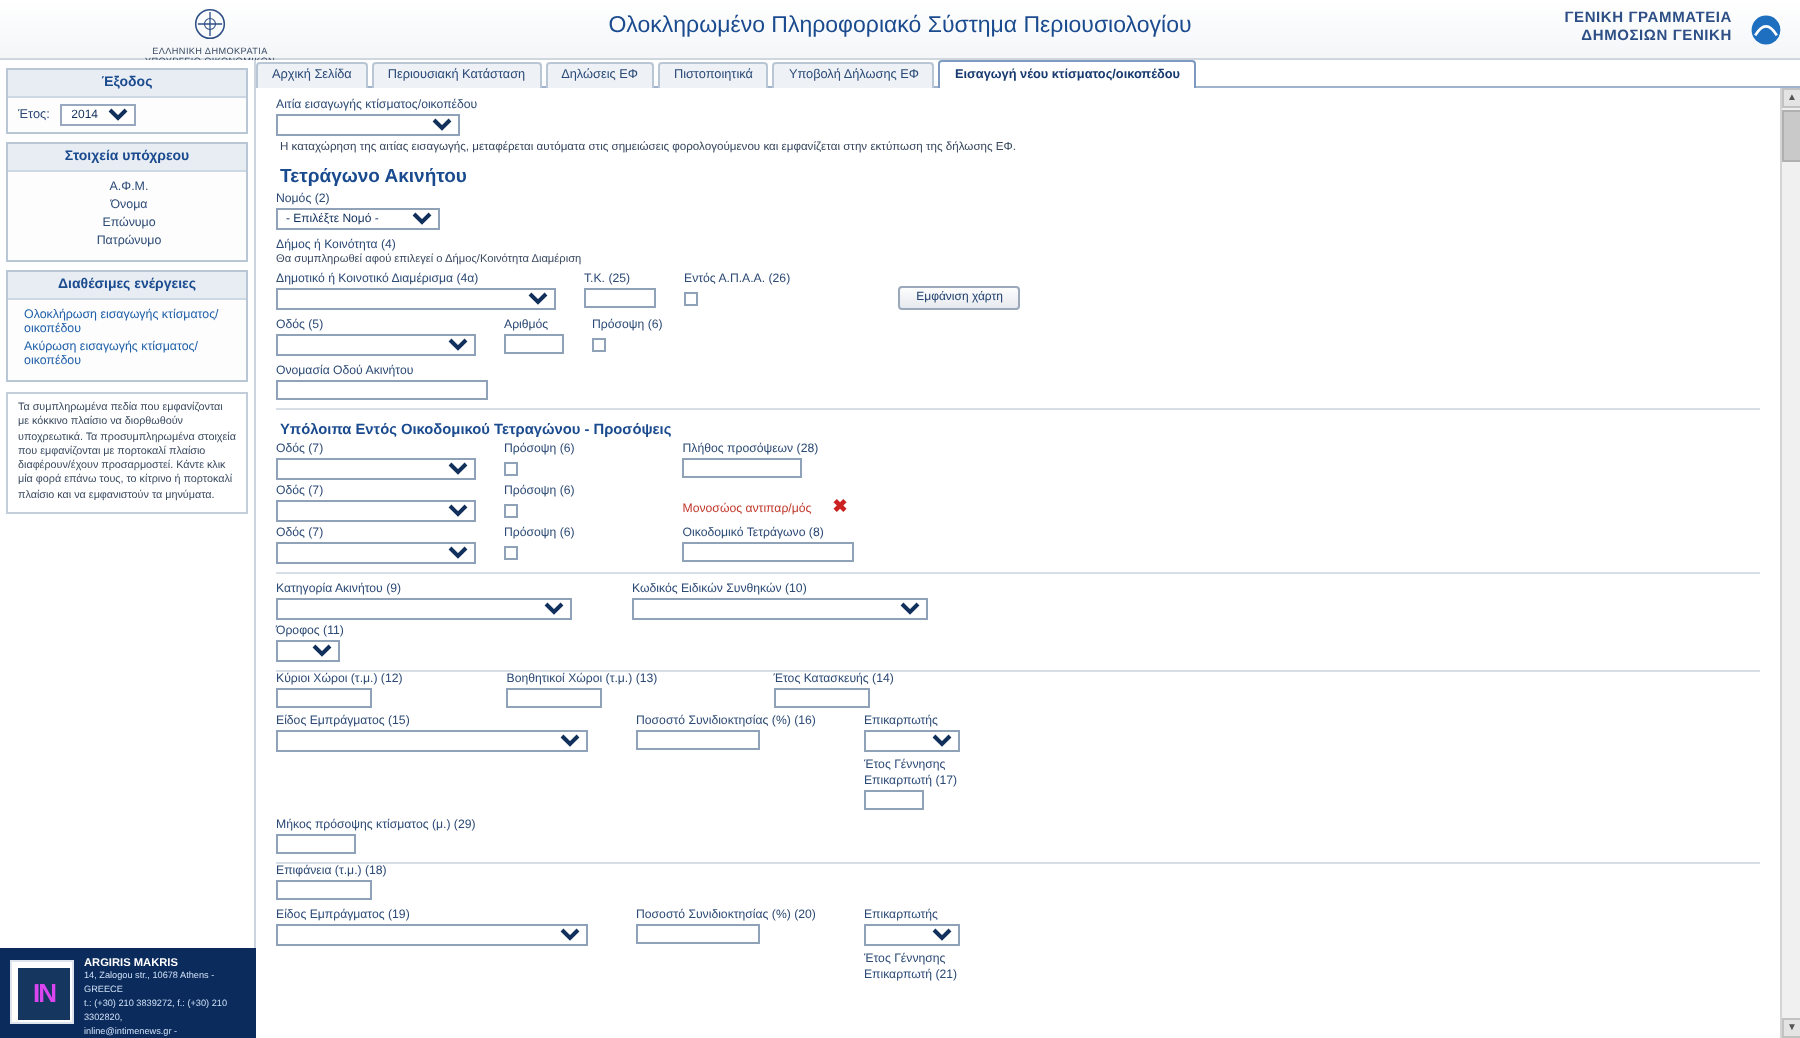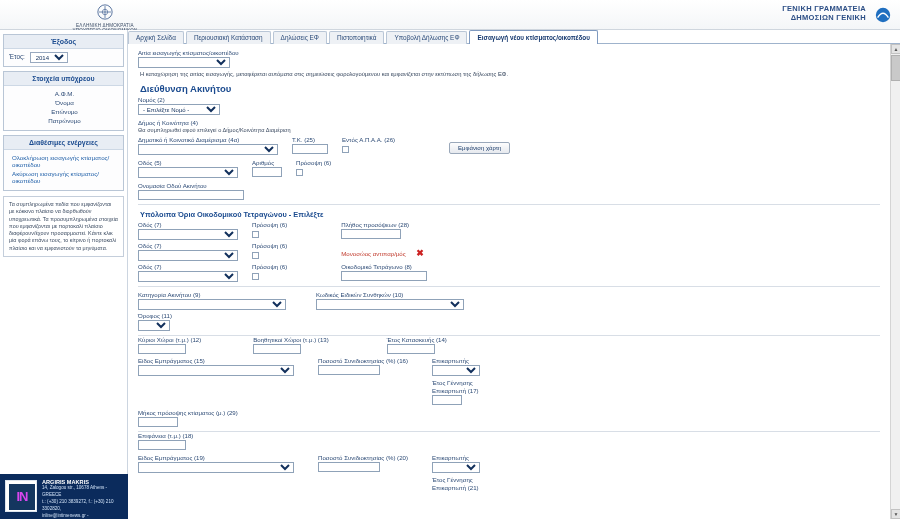--- a/index.html
+++ b/index.html
@@ -143,20 +143,21 @@
   <div class="header">
     <div class="hdr-left">
       <svg class="emblem" viewBox="0 0 40 40">
         <circle cx="20" cy="20" r="13" fill="none" stroke="#2d4f86" stroke-width="1.4"></circle>
         <path d="M20 9 L20 31 M9 20 L31 20" stroke="#2d4f86" stroke-width="1.2"></path>
         <circle cx="20" cy="20" r="5" fill="none" stroke="#2d4f86" stroke-width="1"></circle>
       </svg>
       <div class="l1">ΕΛΛΗΝΙΚΗ ΔΗΜΟΚΡΑΤΙΑ</div>
       <div class="l2">ΥΠΟΥΡΓΕΙΟ ΟΙΚΟΝΟΜΙΚΩΝ</div>
     </div>
+    <div class="hdr-title">Ολοκληρωμένο Πληροφοριακό Σύστημα Περιουσιολογίου</div>
     <div class="hdr-right" style="right:34px;">
       <div class="r1">ΓΕΝΙΚΗ ΓΡΑΜΜΑΤΕΙΑ</div>
       <div class="r2">ΔΗΜΟΣΙΩΝ ΓΕΝΙΚΗ</div>
     </div>
     <svg class="hdr-logo" viewBox="0 0 40 40">
       <circle cx="20" cy="20" r="16" fill="#1f6fc0"></circle>
       <path d="M8 26 Q20 6 32 26" fill="none" stroke="#ffffff" stroke-width="3"></path>
     </svg>
   </div>
 
@@ -217,21 +218,21 @@
 
   <div class="main">
 
     <div class="sec">
       <div class="fld-label" style="margin-top:5px;">Αιτία εισαγωγής κτίσματος/οικοπέδου</div>
       <select class="inp" style="width:92px;"></select>
       <div class="top-note">Η καταχώρηση της αιτίας εισαγωγής, μεταφέρεται αυτόματα στις σημειώσεις φορολογούμενου και εμφανίζεται στην εκτύπωση της δήλωσης ΕΦ.</div>
     </div>
 
     <div class="sec">
-      <div class="sec-title">Διεύθυνση Ακινήτου</div>
+      <div class="sec-title">Τετράγωνο Ακινήτου</div>
 
       <div class="fld-label">Νομός (2)</div>
       <select class="inp" style="width:82px;">
         <option>- Επιλέξτε Νομό -</option>
       </select>
 
       <div class="fld-label" style="margin-top:4px;">Δήμος ή Κοινότητα (4)</div>
       <div style="font-size:5.6px;color:#3b4a60;">Θα συμπληρωθεί αφού επιλεγεί ο Δήμος/Κοινότητα Διαμέριση</div>
 
       <div class="row" style="margin-top:3px;">
@@ -266,21 +267,21 @@
           <span class="chk"></span>
         </div>
       </div>
 
       <div class="fld-label">Ονομασία Οδού Ακινήτου</div>
       <input class="inp" style="width: 106px;">
       <div class="hr"></div>
     </div>
 
     <div class="sec">
-      <div class="subtitle">Υπόλοιπα Όρια Οικοδομικού Τετραγώνου - Επιλέξτε</div>
+      <div class="subtitle">Υπόλοιπα Εντός Οικοδομικού Τετραγώνου - Προσόψεις</div>
 
       <div class="row" style="margin-bottom:2px;">
         <div class="cell">
           <div class="fld-label">Οδός (7)</div>
           <select class="inp" style="width:100px;"></select>
         </div>
         <div class="cell">
           <div class="fld-label">Πρόσοψη (6)</div>
           <span class="chk"></span>
         </div>

